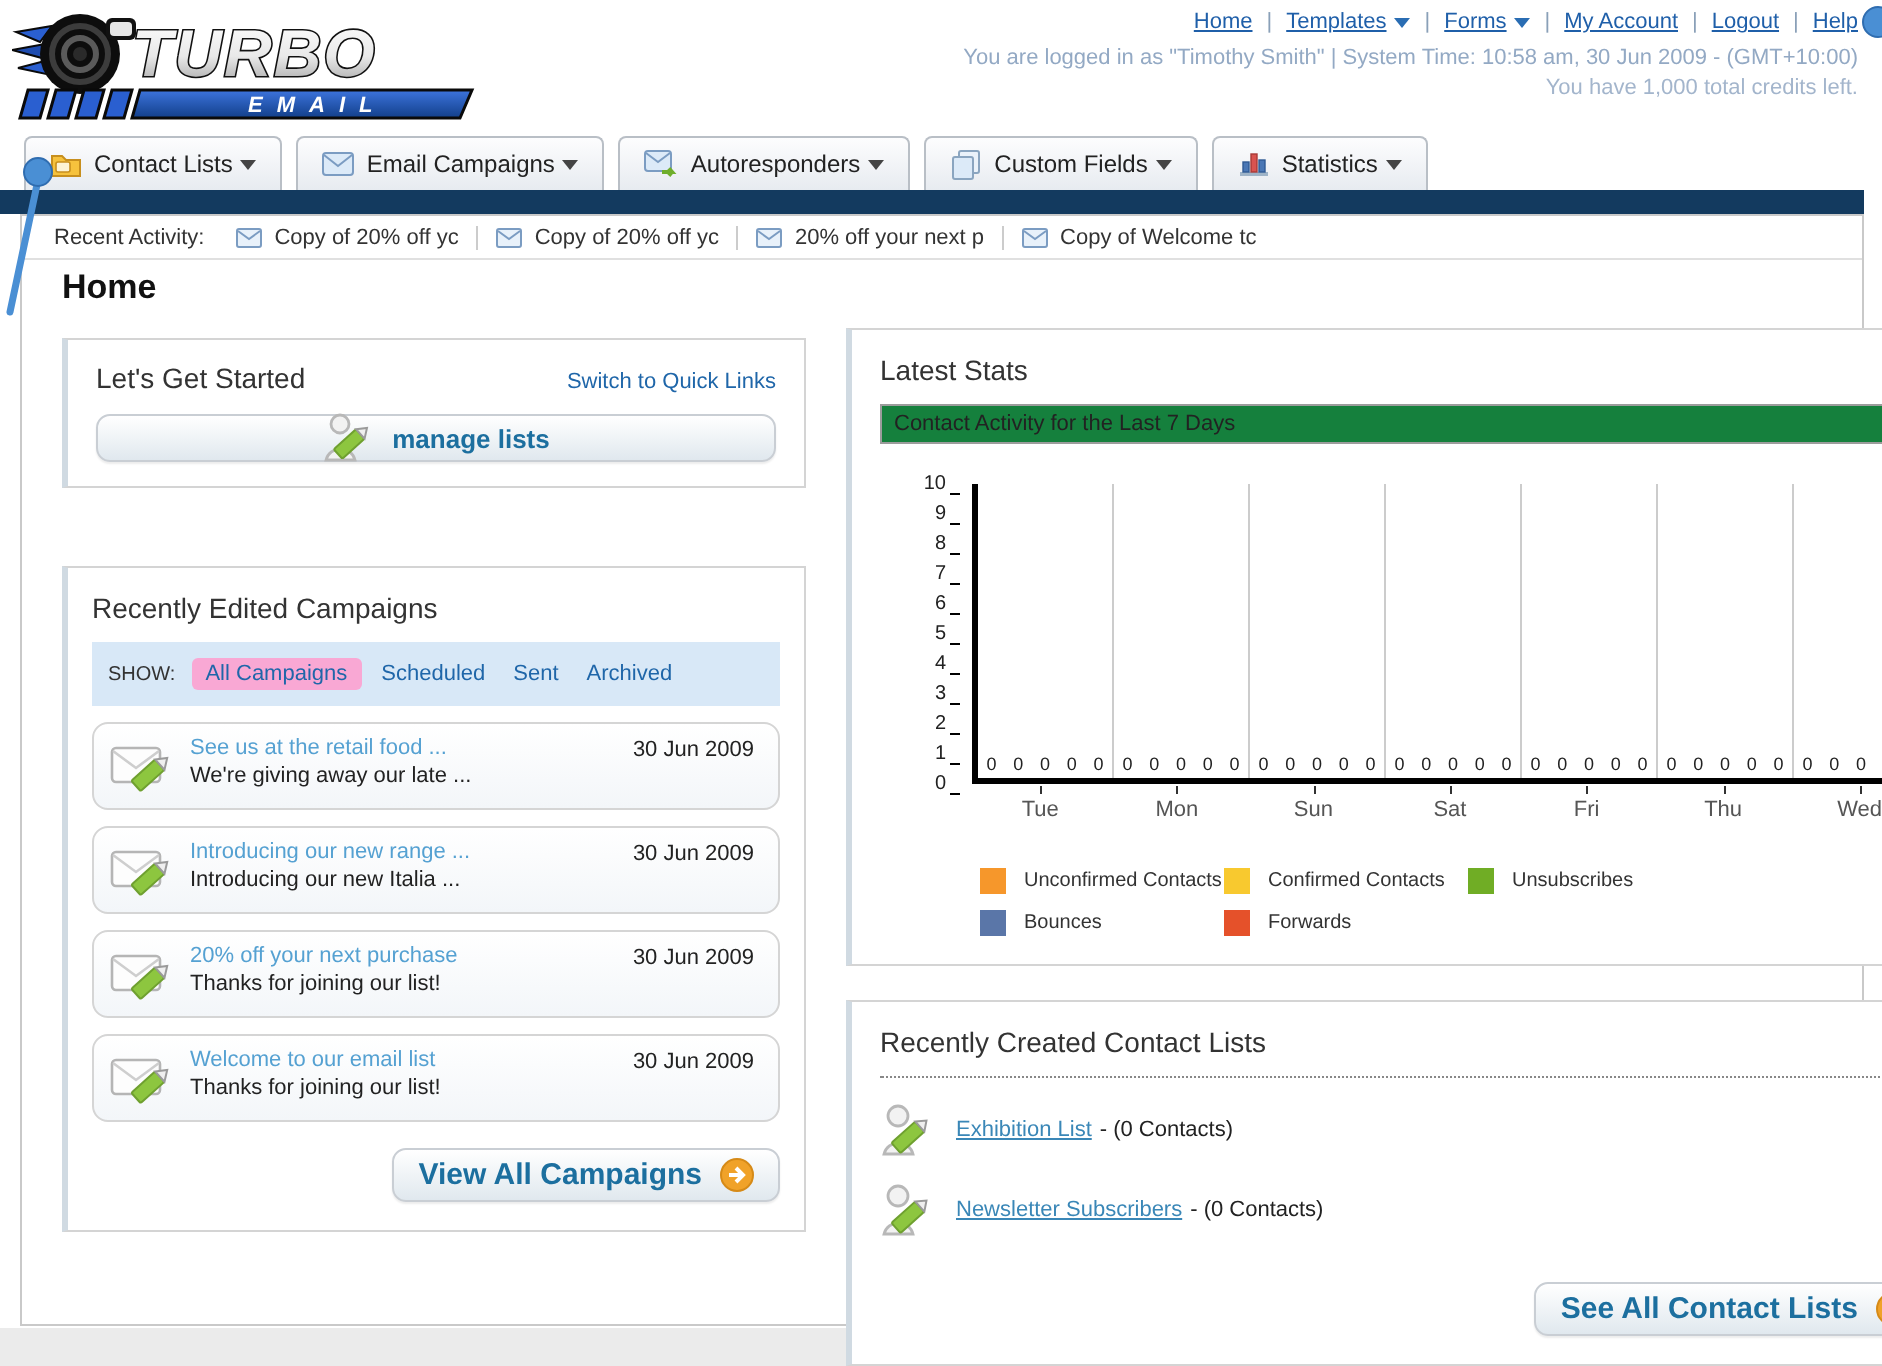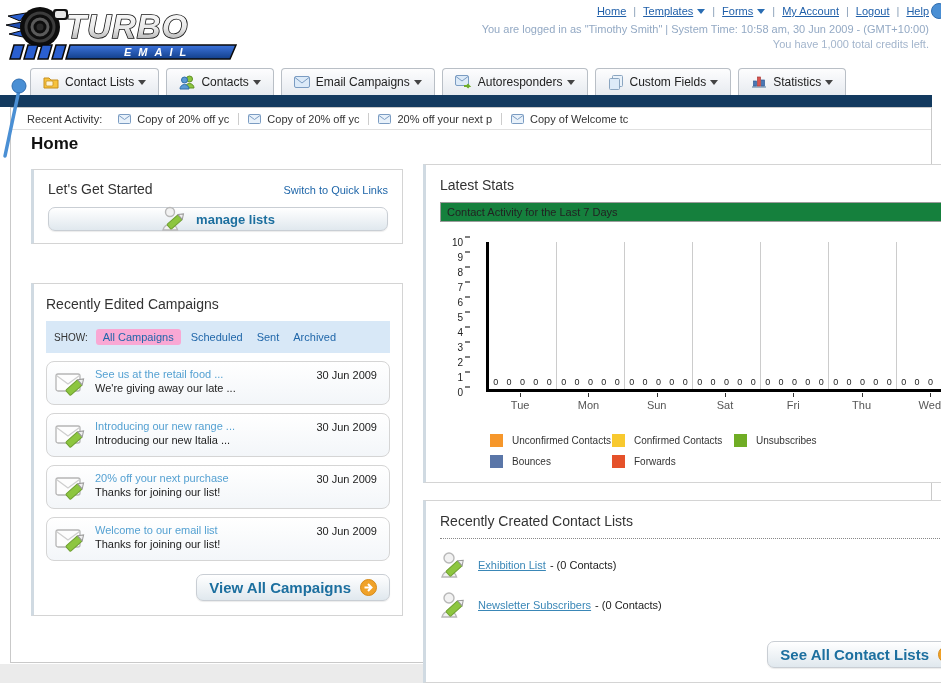--- a/index.html
+++ b/index.html
@@ -17,21 +17,21 @@
     border-radius: 50%; background: #4a8fd4; border: 1px solid #2f6db0; }
   .top-nav { position: absolute; right: 12px; top: 5px; display: flex; align-items: center; font-size: 11px; }
   .top-nav a { color: #1f5fa9; text-decoration: underline; cursor: pointer; display: inline-flex; align-items: center; }
   .top-nav .sep { color: #8aa0b8; margin: 0 7px; }
   .tri { display: inline-block; width: 0; height: 0; border-left: 4px solid transparent;
     border-right: 4px solid transparent; border-top: 5px solid #2a6db3; margin-left: 4px; }
   .login-info { position: absolute; right: 12px; top: 22px; text-align: right;
     color: #93a9c4; font-size: 11px; line-height: 15px; }
   .login-info .l2 { color: #a3b5cc; }
   
-  .tabs { position: absolute; left: 12px; top: 68px; display: flex; gap: 7px; height: 27px; z-index: 2; margin-left: 18px; }
+  .tabs { position: absolute; left: 12px; top: 68px; display: flex; gap: 7px; height: 27px; z-index: 2; }
   .tab { display: flex; align-items: center; padding: 0 12px; height: 27px;
     background: linear-gradient(#fdfdfe, #e7ebf0);
     border: 1px solid #b9bfc6; border-bottom: none; border-radius: 4px 4px 0 0;
     font-size: 12px; color: #222; cursor: pointer; white-space: nowrap; }
   .tab svg { margin-right: 6px; }
   .tab .tri { border-top-color: #444; }
   .navy-bar { position: absolute; left: 0; top: 95px; width: 932px; height: 12px; background: #133a5f; }
   
   .container { position: absolute; left: 10px; top: 107px; width: 922px; height: 556px;
     background: #fff; border: 1px solid #c9c9c9; }
@@ -81,21 +81,21 @@
     box-shadow: 0 1px 1px rgba(0,0,0,0.08); }
   
   .stats { padding: 12px 14px 12px; }
   .fake-select { margin-top: 9px; position: relative; height: 20px; border: 1px solid #9c9c9c;
     background: #15803d; font-size: 11px; color: #222; line-height: 18px; padding: 0 20px 0 6px;
     cursor: pointer; white-space: nowrap; overflow: hidden; }
   .fake-select .arrow { position: absolute; right: 6px; top: 7px; width: 0; height: 0;
     border-left: 4px solid transparent; border-right: 4px solid transparent; border-top: 5px solid #111; }
   .chart-wrap { position: relative; height: 178px; margin: 20px 4px 0 0; padding-left: 46px; }
   .chart-y { position: absolute; left: 20px; top: 0; width: 26px; height: 150px; }
-  .ytick { position: absolute; right: 16px; display: flex; align-items: flex-start; transform: translateY(-50%); margin-left: 33px; }
+  .ytick { position: absolute; right: 6px; display: flex; align-items: flex-end; transform: translateY(-50%); margin-left: 33px; }
   .ylbl { font-size: 10px; color: #222; margin-right: 2px; }
   .ydash { width: 5px; height: 1px; background: #000; display: inline-block; }
   .chart-plot { position: relative; height: 150px; border-left: 3px solid #000;
     border-bottom: 3px solid #000; display: flex; }
   .chart-col { flex: 1; position: relative; border-right: 1px solid #ccc; }
   .chart-col:last-child { border-right: none; }
   .zeros { position: absolute; bottom: 2px; left: 0; right: 0; display: flex;
     justify-content: space-around; font-size: 9px; color: #222; }
   .chart-days { display: flex; margin-top: 0; }
   .day { flex: 1; text-align: center; font-size: 11px; color: #555; position: relative; padding-top: 7px; }
@@ -180,30 +180,20 @@
 <div class="tabs">
   <div class="tab">
     <svg width="16" height="16" viewBox="0 0 16 16">
         <path d="M1 4 h5 l2 2 h7 v8 H1 z" fill="#f6c23d" stroke="#c78f1e"></path>
         <rect x="3" y="7" width="7" height="5" rx="1" fill="#fdf3d4" stroke="#c78f1e" stroke-width="0.8"></rect>
       </svg>
     <span>Contact Lists</span>
       <span class="tri"></span>
   </div>
   <div class="tab">
-    <svg width="16" height="16" viewBox="0 0 16 16">
-        <circle cx="10.5" cy="5" r="3" fill="#8cc63e" stroke="#5f8f23"></circle>
-        <path d="M6 14 a4.5 4.5 0 0 1 9 0 z" fill="#8cc63e" stroke="#5f8f23"></path>
-        <circle cx="5.5" cy="6" r="3" fill="#5b9bd5" stroke="#2f6da8"></circle>
-        <path d="M1 15 a4.5 4.5 0 0 1 9 0 z" fill="#5b9bd5" stroke="#2f6da8"></path>
-      </svg>
-    <span>Contacts</span>
-      <span class="tri"></span>
-  </div>
-  <div class="tab">
     <svg width="16" height="12" viewBox="0 0 16 12">
         <rect x="0.5" y="0.5" width="15" height="11" rx="1.5" fill="#dceaf8" stroke="#7b9cc2"></rect>
         <path d="M1 1.5 L8 7 L15 1.5" fill="none" stroke="#7b9cc2"></path>
       </svg>
     <span>Email Campaigns</span>
       <span class="tri"></span>
   </div>
   <div class="tab">
     <svg width="17" height="14" viewBox="0 0 17 14">
         <rect x="0.5" y="0.5" width="13" height="10" rx="1.5" fill="#dceaf8" stroke="#7b9cc2"></rect>

